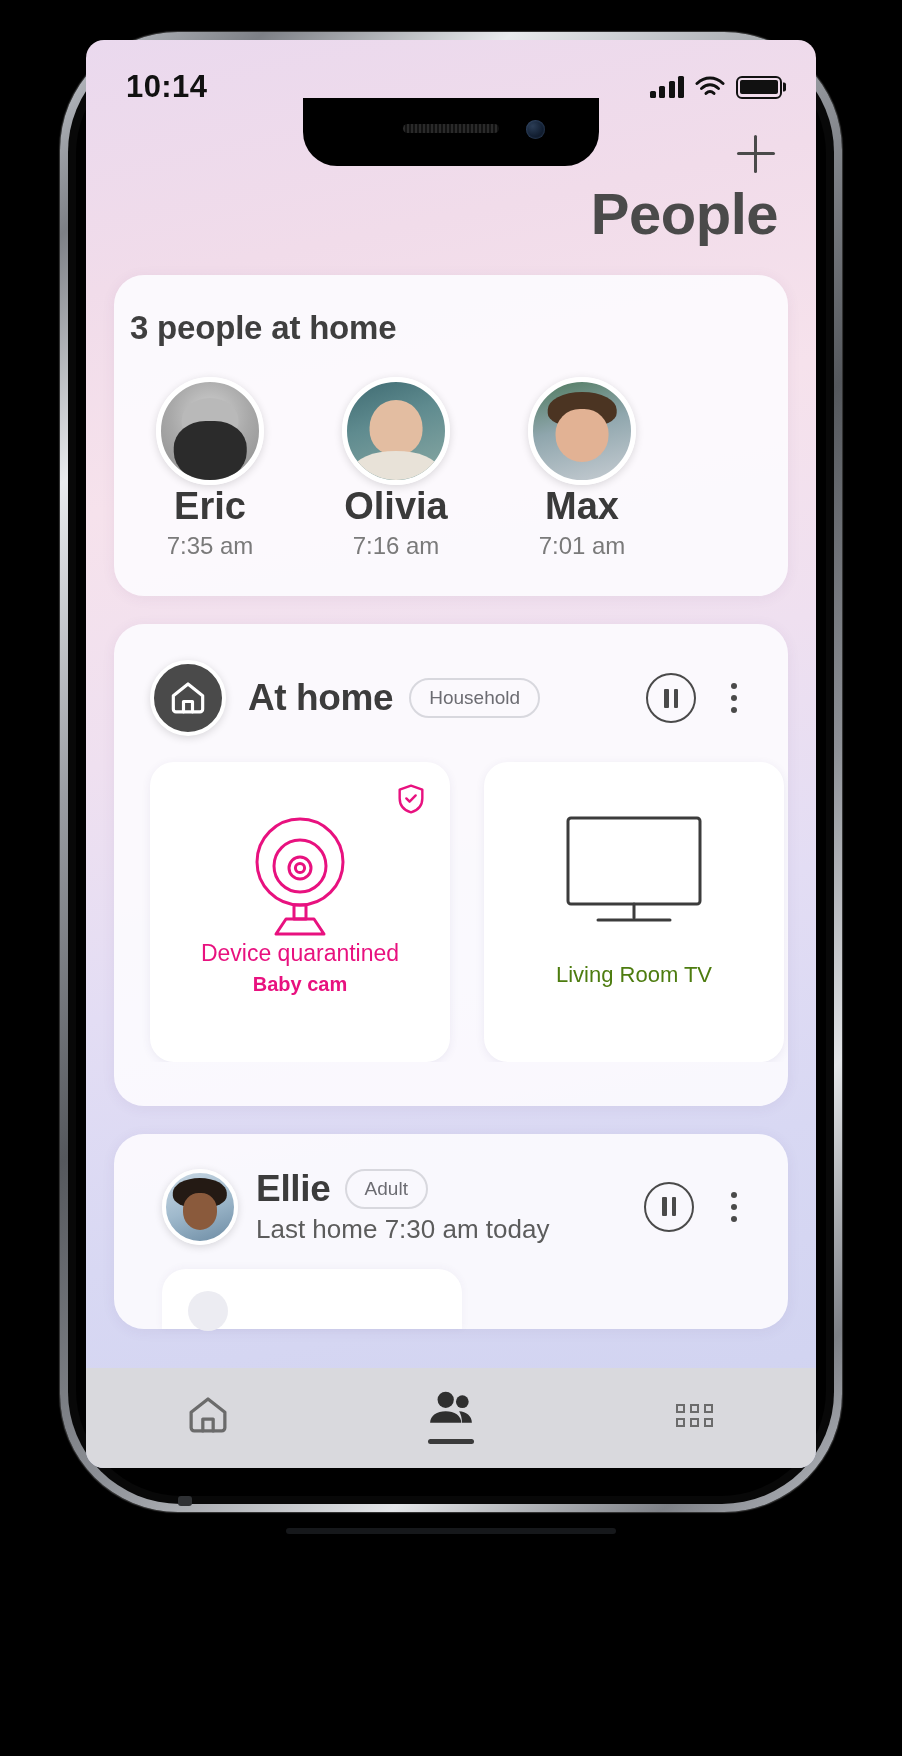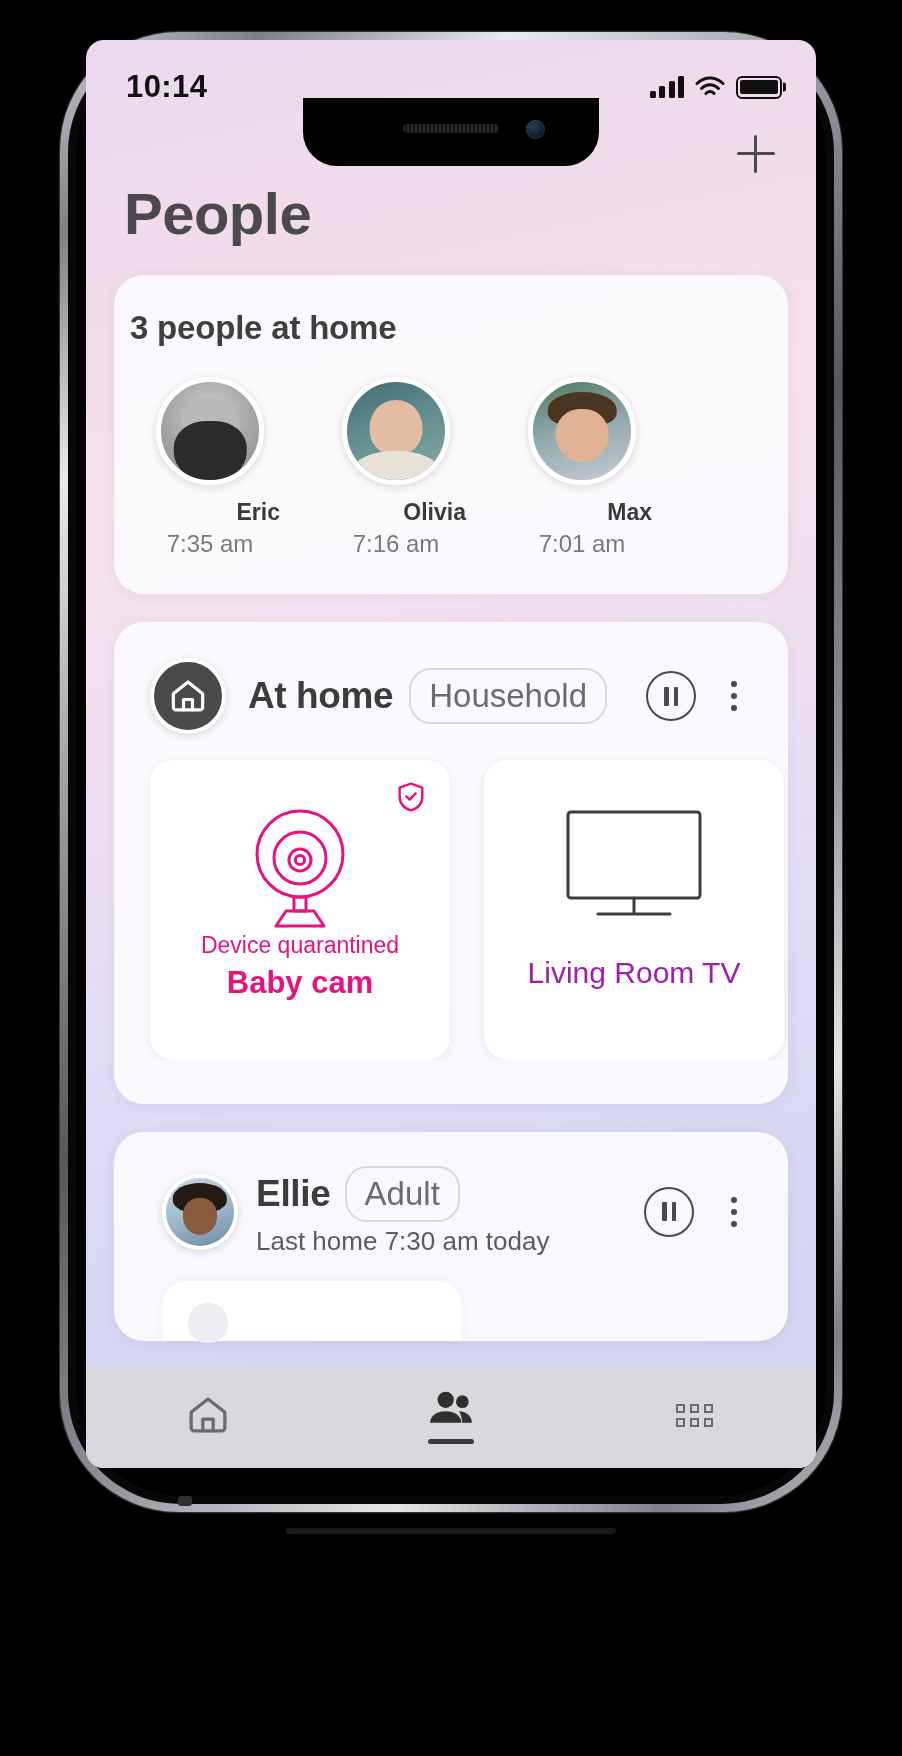--- a/index.html
+++ b/index.html
@@ -123,21 +123,21 @@
     width: 44px; height: 44px; position: relative; cursor: pointer;
   }
   .plus-btn::before, .plus-btn::after {
     content:""; position:absolute; background:#4a4a4a; border-radius:2px;
   }
   .plus-btn::before { left: 3px; top: 20px; width: 38px; height: 3.4px; }
   .plus-btn::after  { top: 3px; left: 20px; height: 38px; width: 3.4px; }
 
   .page-title {
     font-size: 58px; font-weight: 700; color: #4a4a4a;
-    padding: 6px 38px 0 38px; letter-spacing: -0.5px;
+    padding: 6px 38px 0 38px; letter-spacing: -0.5px; text-align: right;
   }
 
   .card {
     margin: 28px 28px 0 28px;
     background: rgba(252,251,254,0.92);
     border-radius: 30px;
     box-shadow: 0 2px 14px rgba(80,60,120,.07);
   }
 
   
@@ -147,21 +147,21 @@
   }
   .people-row { display: flex; gap: 46px; margin-top: 30px; padding-left: 10px; }
   .person { width: 140px; text-align: center; }
   .avatar {
     width: 108px; height: 108px; border-radius: 50%;
     margin: 0 auto; border: 5px solid #fff;
     box-shadow: 0 2px 8px rgba(0,0,0,.14);
     overflow: hidden; position: relative;
   }
   .person-name {
-    margin-top: 14px; font-size: 23px; font-weight: 600; color: #3a3a3a; text-align: right;
+    font-size: 38px; font-weight: 600; color: #3a3a3a;
   }
   .person-time { margin-top: 4px; font-size: 24px; color: #7a7a7a; }
 
   
   .av-eric { background: radial-gradient(circle at 50% 34%, #d2d2d2 0%, #a9a9a9 48%, #8a8a8a 100%); }
   .av-eric::before { content:""; position:absolute; left:50%; top:16%; transform:translateX(-50%);
     width:58%; height:46%; border-radius:50% 50% 46% 46%; background:#b9b9b9; }
   .av-eric::after { content:""; position:absolute; left:50%; top:40%; transform:translateX(-50%);
     width:74%; height:62%; border-radius:44% 44% 50% 50%; background:#2b2b2b; }
   .av-olivia { background: linear-gradient(160deg,#3f6b72 0%, #5f8b8f 40%, #8aa9a4 100%); }
@@ -185,21 +185,21 @@
     background: #4a4a4a; border: 4px solid #fff;
     box-shadow: 0 2px 8px rgba(0,0,0,.14);
     display: flex; align-items: center; justify-content: center; flex: none;
   }
   .section-title {
     font-size: 37px; font-weight: 700; color: #3c3c3c; letter-spacing: -.4px;
     margin-left: 6px; white-space: nowrap;
   }
   .pill {
     border: 2px solid #d8d8de; border-radius: 22px;
-    padding: 7px 18px; font-size: 33px; color: #6c6c72;
+    padding: 7px 18px; font-size: 19px; color: #6c6c72;
     background: transparent; white-space: nowrap;
   }
   .head-spacer { flex: 1; }
   .icon-circle {
     width: 50px; height: 50px; border-radius: 50%;
     border: 2.6px solid #4a4a4a;
     display: flex; align-items: center; justify-content: center; flex:none;
   }
   .pause-bars { display:flex; gap:5px; }
   .pause-bars i { width:4.4px; height:19px; background:#4a4a4a; border-radius:1px; display:block; }
@@ -212,22 +212,22 @@
   .device-card {
     width: 300px; height: 300px; flex: none;
     background: #fff; border-radius: 24px;
     box-shadow: 0 2px 10px rgba(70,50,110,.08);
     position: relative;
     display: flex; flex-direction: column; align-items: center; justify-content: center;
   }
   .shield { position: absolute; top: 20px; right: 22px; }
   .dev-art { margin-top: -18px; }
   .dev-status { font-size: 23px; color: #e8117f; }
-  .dev-name { margin-top: 6px; font-size: 31px; font-weight: 700; color: #e8117f; }
-  .dev-name-plain { font-size: 30px; font-weight: 500; color: #a21caf; white-space: nowrap; }
+  .dev-name { margin-top: 6px; font-size: 20px; font-weight: 700; color: #e8117f; }
+  .dev-name-plain { font-size: 22px; font-weight: 500; color: #4d7c0f; white-space: nowrap; }
 
   
   .profile-card { padding: 30px 0 0 12px; }
   .profile-head { display: flex; align-items: center; gap: 18px; padding: 4px 32px 0 36px; }
   .profile-av {
     width: 76px; height: 76px; border-radius: 50%;
     border: 4px solid #fff; box-shadow: 0 2px 8px rgba(0,0,0,.14);
     overflow: hidden; position: relative; flex: none;
     background: linear-gradient(160deg,#c9d8e4 0%, #9fb9cc 50%, #6c8ba3 100%);
   }

